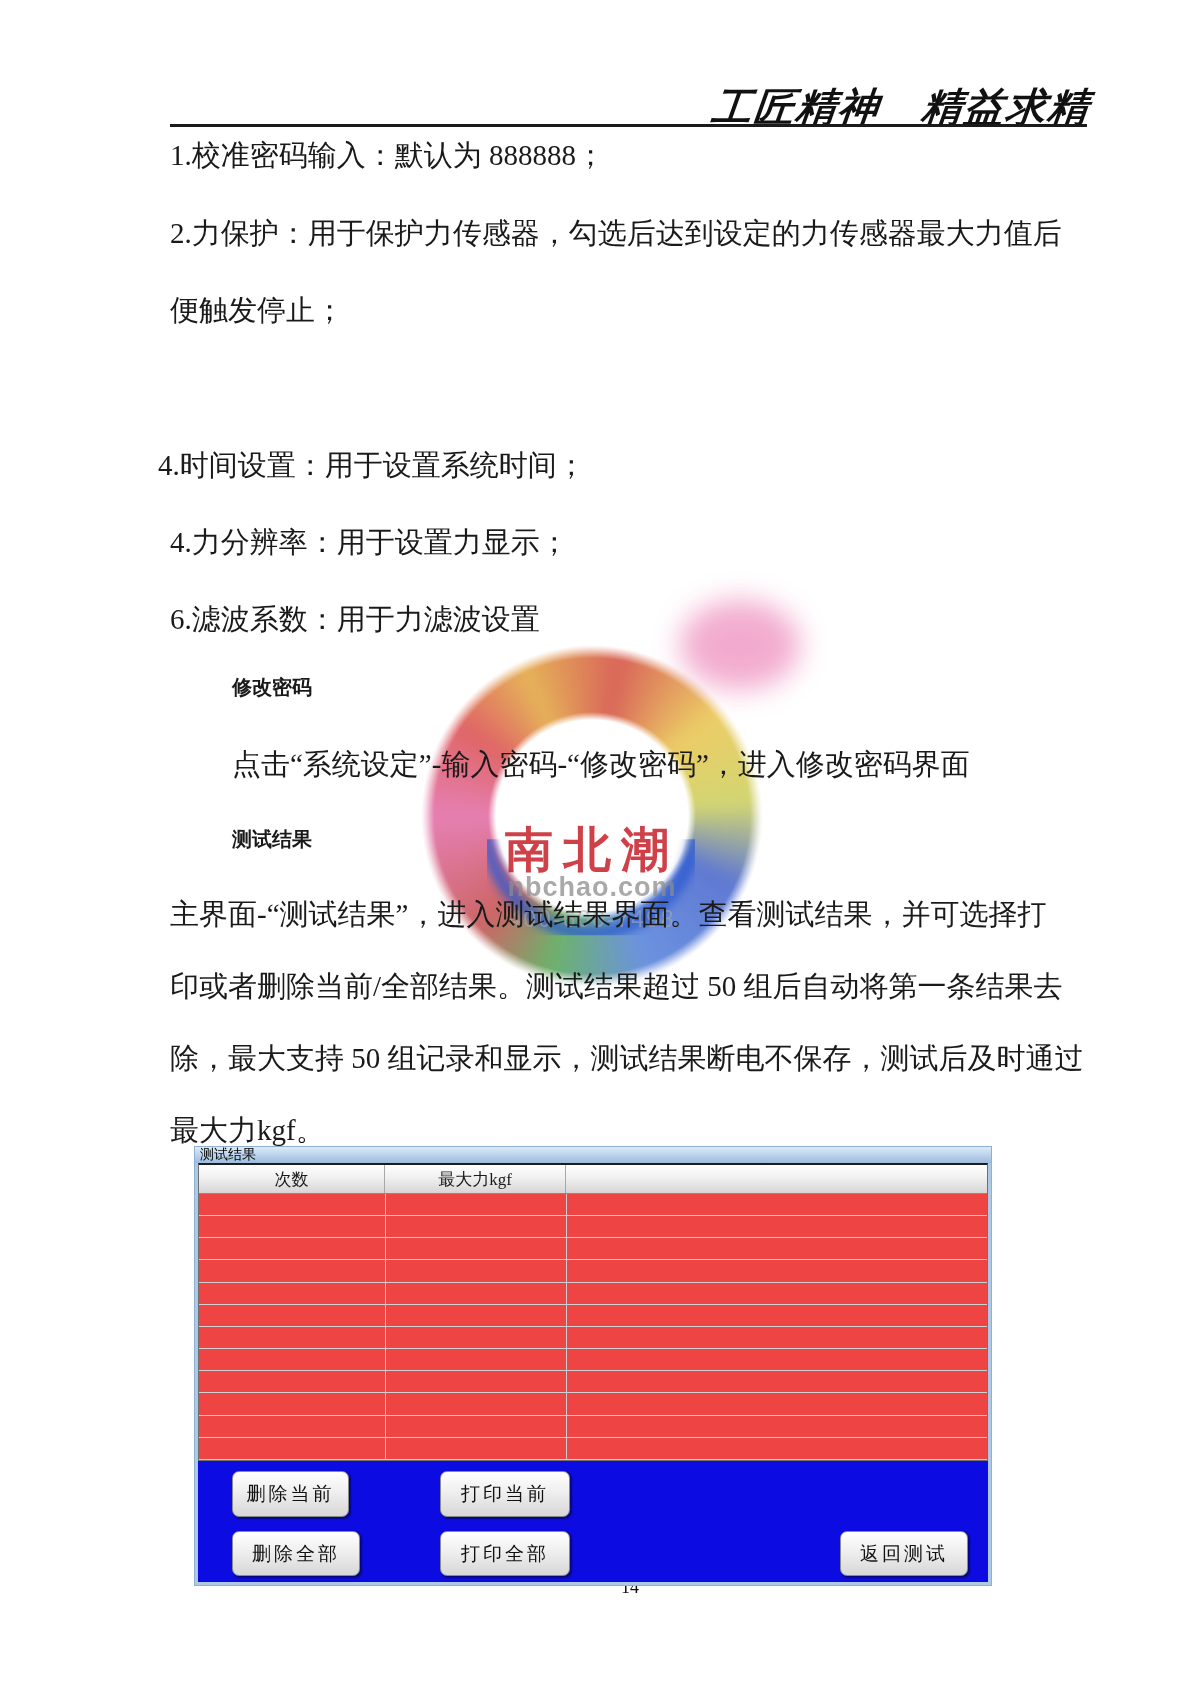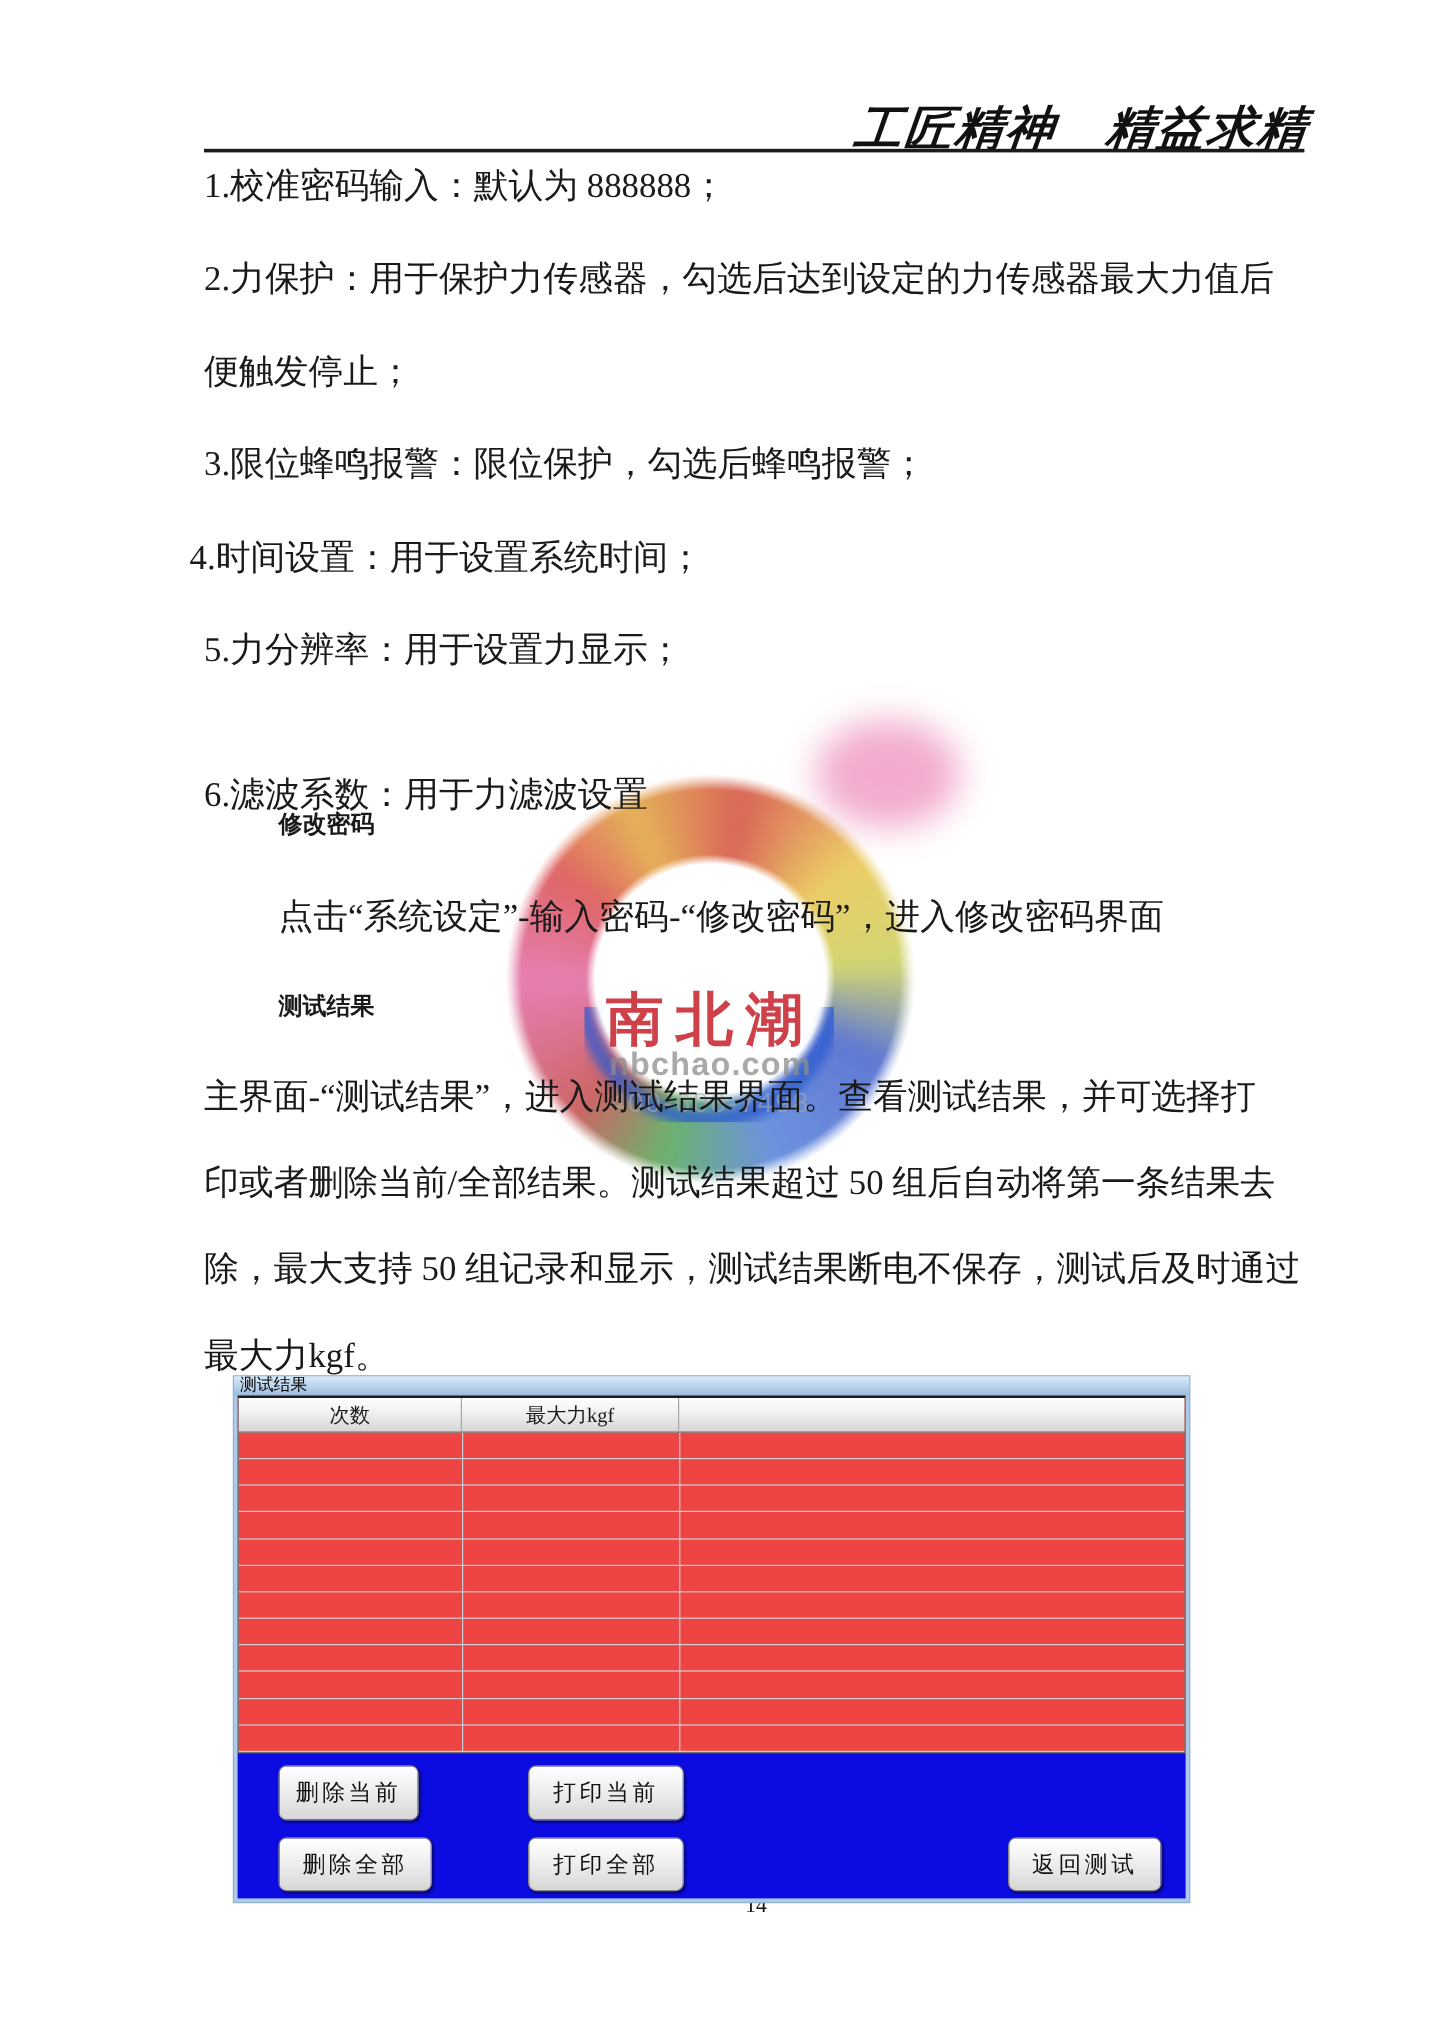--- a/index.html
+++ b/index.html
@@ -160,24 +160,23 @@
   <div class="wm wm-domain">nbchao.com</div>
   <div class="wm wm-brand">南北潮</div>
   <div class="wm wm-phone">400-600-7498</div>
 
   <div class="motto">工匠精神　精益求精</div>
   <div class="header-rule"></div>
 
   <div class="doc-line" style="left:170px;top:138px;">1.校准密码输入：默认为 888888；</div>
   <div class="doc-line" style="left:170px;top:216px;">2.力保护：用于保护力传感器，勾选后达到设定的力传感器最大力值后</div>
   <div class="doc-line" style="left:170px;top:293px;">便触发停止；</div>
-  <div class="doc-line" style="left:170px;top:370px;">3.限位蜂鸣报警：限位保护，勾选后蜂鸣报警；</div>
   <div class="doc-line" style="left:158px;top:448px;">4.时间设置：用于设置系统时间；</div>
-  <div class="doc-line" style="left:170px;top:525px;">5.力分辨率：用于设置力显示；</div>
-  <div class="doc-line" style="left:170px;top:602px;margin-top:44px;">6.滤波系数：用于力滤波设置</div>
+  <div class="doc-line" style="left:170px;top:525px;">4.力分辨率：用于设置力显示；</div>
+  <div class="doc-line" style="left:170px;top:602px;">6.滤波系数：用于力滤波设置</div>
   <div class="doc-line heading" style="left:232px;top:670px;">修改密码</div>
   <div class="doc-line" style="left:232px;top:747px;">点击“系统设定”-输入密码-“修改密码”，进入修改密码界面</div>
   <div class="doc-line heading" style="left:232px;top:822px;">测试结果</div>
   <div class="doc-line" style="left:170px;top:897px;">主界面-“测试结果”，进入测试结果界面。查看测试结果，并可选择打</div>
   <div class="doc-line" style="left:170px;top:969px;">印或者删除当前/全部结果。测试结果超过 50 组后自动将第一条结果去</div>
   <div class="doc-line" style="left:170px;top:1041px;">除，最大支持 50 组记录和显示，测试结果断电不保存，测试后及时通过</div>
   <div class="doc-line" style="left:170px;top:1113px;">最大力kgf。</div>
 
   <div class="page-number">14</div>
 

